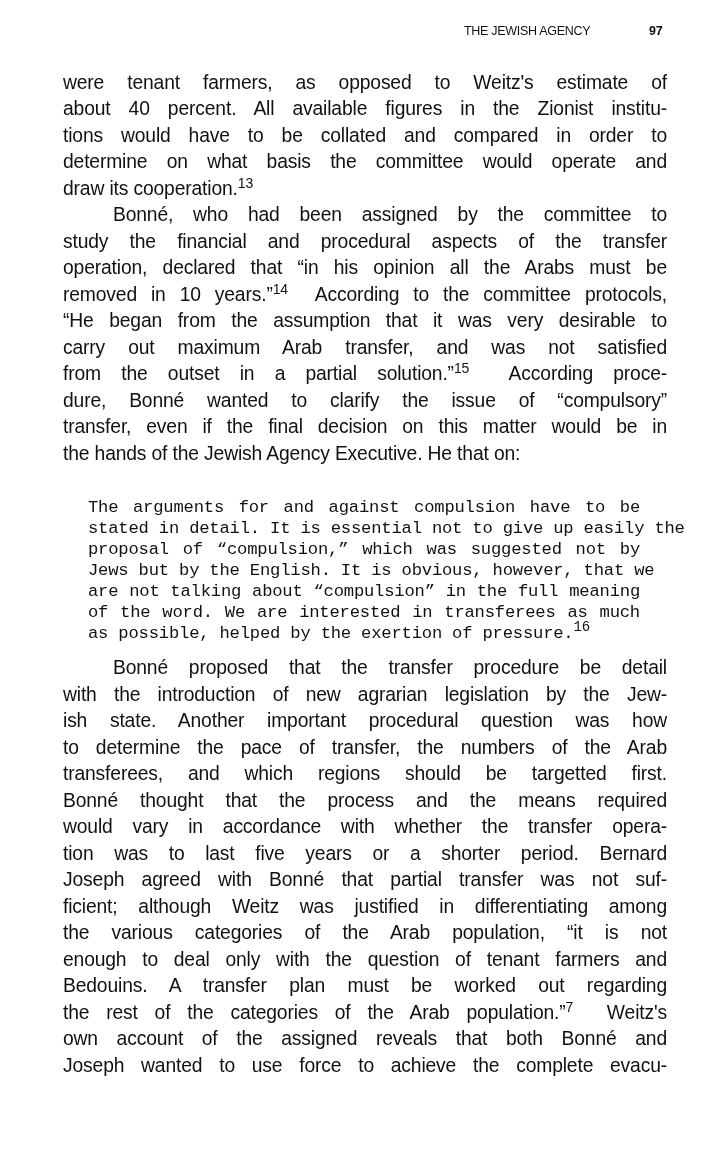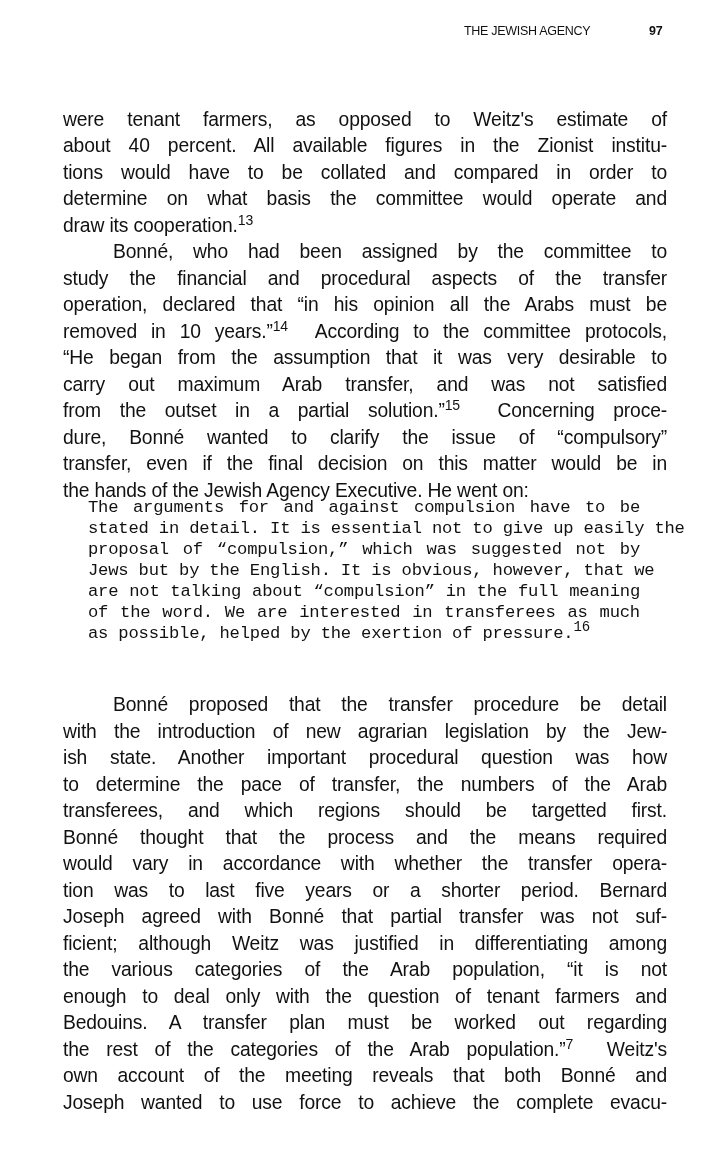--- a/index.html
+++ b/index.html
@@ -8,21 +8,21 @@
     .running-head {
       position: absolute; top: 24px; left: 464px; width: 210px;
       font-family: "Liberation Sans", sans-serif; font-size: 12.5px; letter-spacing: -0.3px;
       white-space: nowrap;
     }
     .running-head .title { display: inline-block; }
     .running-head .num { position: absolute; left: 185px; font-weight: bold; }
     .line {
       position: absolute; left: 63px; width: 604px; white-space: nowrap;
       font-family: "Liberation Sans", sans-serif; font-size: 19.3px; line-height: 26px;
-      text-align: justify; text-align-last: justify; letter-spacing: -0.15px; margin-top: 37px;
+      text-align: justify; text-align-last: justify; letter-spacing: -0.15px;
     }
     .line.last { text-align-last: left; }
     .line.indent { left: 113px; width: 554px; }
     .q {
       position: absolute; left: 88px; width: 552px; white-space: nowrap;
       font-family: Liberation Mono, monospace; font-size: 17.2px; line-height: 21px;
       text-align: justify; text-align-last: justify; letter-spacing: -0.2px;
     }
     .q.last { text-align-last: left; }
     sup { font-size: 14px; vertical-align: 7px; line-height: 0; }
@@ -45,24 +45,24 @@
     <div class="line last" style="top:176px"><span>draw its cooperation.</span><sup>13</sup></div>
   </div>
 
   <div>
     <div class="line indent" style="top:202px">Bonné, who had been assigned by the committee to</div>
     <div class="line" style="top:229px">study the financial and procedural aspects of the transfer</div>
     <div class="line" style="top:255px">operation, declared that “in his opinion all the Arabs must be</div>
     <div class="line" style="top:282px"><span>removed in 10 years.”</span><sup>14</sup><span style="white-space:pre">  According to the committee protocols,</span></div>
     <div class="line" style="top:308px">“He began from the assumption that it was very desirable to</div>
     <div class="line" style="top:335px">carry out maximum Arab transfer, and was not satisfied</div>
-    <div class="line" style="top:361px"><span>from the outset in a partial solution.”</span><sup>15</sup><span style="white-space:pre">  Concerning proce-</span></div>
+    <div class="line" style="top:361px"><span>from the outset in a partial solution.”</span><sup>15</sup><span style="white-space:pre">  According proce-</span></div>
     <div class="line" style="top:388px">dure, Bonné wanted to clarify the issue of “compulsory”</div>
     <div class="line" style="top:414px">transfer, even if the final decision on this matter would be in</div>
-    <div class="line last" style="top:441px">the hands of the Jewish Agency Executive.  He went on:</div>
+    <div class="line last" style="top:441px">the hands of the Jewish Agency Executive.  He that on:</div>
   </div>
 
   <div>
     <div class="q" style="top:497px">The arguments for and against compulsion have to be</div>
     <div class="q" style="top:518px">stated in detail. It is essential not to give up easily the</div>
     <div class="q" style="top:539px">proposal of “compulsion,” which was suggested not by</div>
     <div class="q" style="top:560px">Jews but by the English.  It is obvious, however, that we</div>
     <div class="q" style="top:581px">are not talking about “compulsion” in the full meaning</div>
     <div class="q" style="top:602px">of the word.  We are interested in transferees as much</div>
     <div class="q last" style="top:623px"><span>as possible, helped by the exertion of pressure.</span><sup>16</sup></div>
@@ -76,17 +76,17 @@
     <div class="line" style="top:761px">transferees, and which regions should be targetted first.</div>
     <div class="line" style="top:788px">Bonné thought that the process and the means required</div>
     <div class="line" style="top:814px">would vary in accordance with whether the transfer opera-</div>
     <div class="line" style="top:841px">tion was to last five years or a shorter period.  Bernard</div>
     <div class="line" style="top:867px">Joseph agreed with Bonné that partial transfer was not suf-</div>
     <div class="line" style="top:894px">ficient; although Weitz was justified in differentiating among</div>
     <div class="line" style="top:920px">the various categories of the Arab population, “it is not</div>
     <div class="line" style="top:947px">enough to deal only with the question of tenant farmers and</div>
     <div class="line" style="top:973px">Bedouins.  A transfer plan must be worked out regarding</div>
     <div class="line" style="top:1000px"><span>the rest of the categories of the Arab population.”</span><sup>7</sup><span style="white-space:pre">  Weitz's</span></div>
-    <div class="line" style="top:1026px">own account of the meeting reveals that both Bonné and</div>
+    <div class="line" style="top:1026px">own account of the assigned reveals that both Bonné and</div>
     <div class="line" style="top:1053px">Joseph wanted to use force to achieve the complete evacu-</div>
   </div>
 
 </div>
 
 </body></html>

